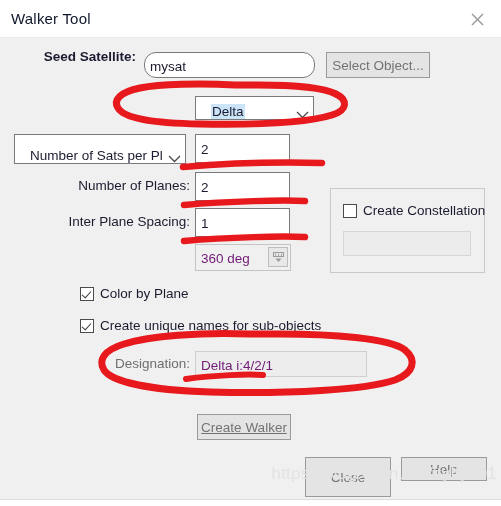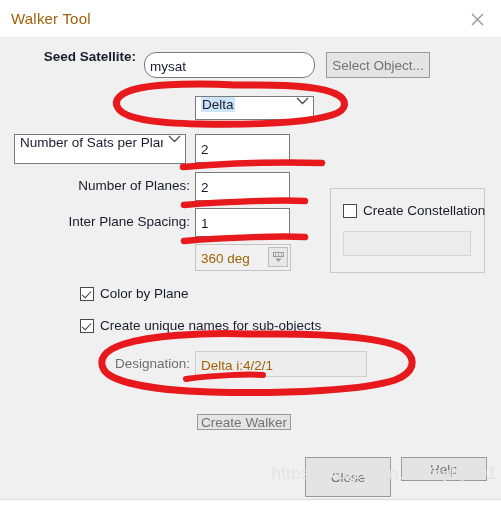--- a/index.html
+++ b/index.html
@@ -27,21 +27,21 @@
     height: 38px;
     background: #ffffff;
     border-bottom: 1px solid #e8e8e8;
     box-sizing: border-box;
   }
   .title-text {
     position: absolute;
     left: 11px;
     top: 10px;
     font-size: 15px;
-    color: #a16207;
+    color: #0f172a;
     letter-spacing: .2px;
     white-space: nowrap;
   }
   .close-btn {
     position: absolute;
     right: 6px;
     top: 4px;
     width: 36px;
     height: 30px;
     display: flex;
@@ -82,21 +82,21 @@
     color: #1b1b2f;
     padding: 2px 4px 0 5px;
     display: flex;
     align-items: center;
     overflow: hidden;
     white-space: nowrap;
   }
   .tfield.disabled {
     background: #f0f0f0;
     border: 1px solid #c4c4c4;
-    color: #a16207;
+    color: #701a75;
   }
 
   .btn {
     position: absolute;
     background: #e4e4e4;
     border: 1px solid #9a9a9a;
     box-sizing: border-box;
     font-size: 13.5px;
     color: #737373;
     display: flex;
@@ -108,22 +108,22 @@
   }
 
   .combo {
     position: absolute;
     background: #ffffff;
     border: 1px solid #7a7a7a;
     box-sizing: border-box;
     font-size: 13.5px;
     color: #1b1b2f;
     display: flex;
-    align-items: flex-start;
-    padding-left: 5px;
+    align-items: flex-end;
+    padding-left: 15px;
     cursor: pointer;
     overflow: hidden;
     white-space: nowrap;
   }
   .combo .cval { flex: 1 1 auto; overflow: hidden; }
   .combo .cval.sel {
     background: #cce4f7;
     display: inline-block;
     flex: 0 0 auto;
     padding: 0 1px;
@@ -303,21 +303,21 @@
     </div>
 
     <div class="cb-row" style="left:80px; top:280px;">
       <span class="cbox checked"></span>
       <span class="cb-lab">Create unique names for sub-objects</span>
     </div>
 
     <div class="lbl dim" style="left:105px; top:318px; width:85px;">Designation:</div>
     <div class="tfield disabled" style="left:195px; top:313px; width:172px; height:26px; background:#ededed; border-color:#cfcfcf;">Delta  i:4/2/1</div>
 
-    <div class="btn" style="left:197px; top:376px; width:94px; height:16px;">
+    <div class="btn" style="left:197px; top:376px; width:94px; height:26px;text-decoration:underline;">
       <span>Create Walker</span>
     </div>
 
     <div class="btn" style="left:305px; top:419px; width:86px; height:40px;">
       <span>Close</span>
     </div>
     <div class="btn" style="left:401px; top:419px; width:86px; height:24px;">
       <span>Help</span>
     </div>
 

